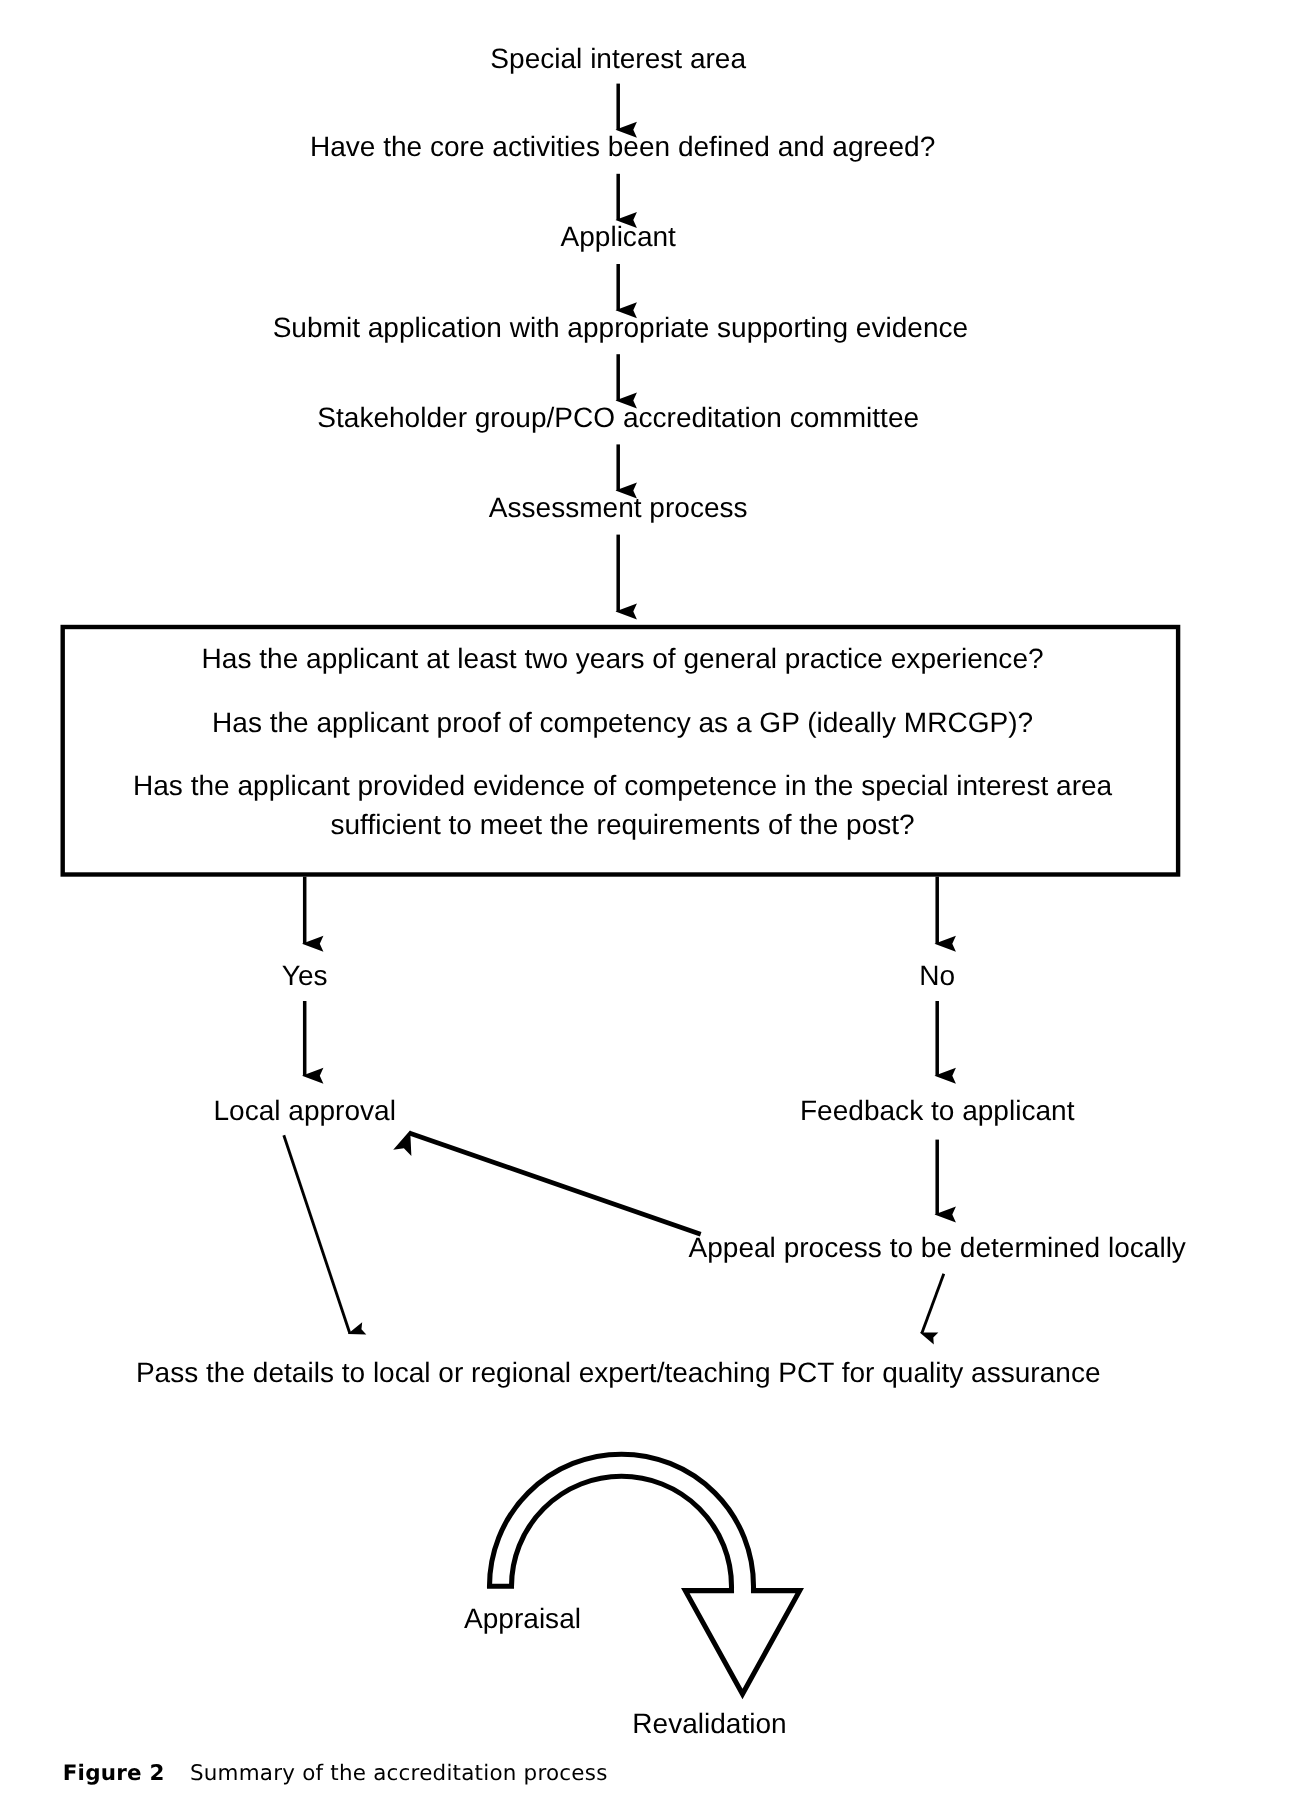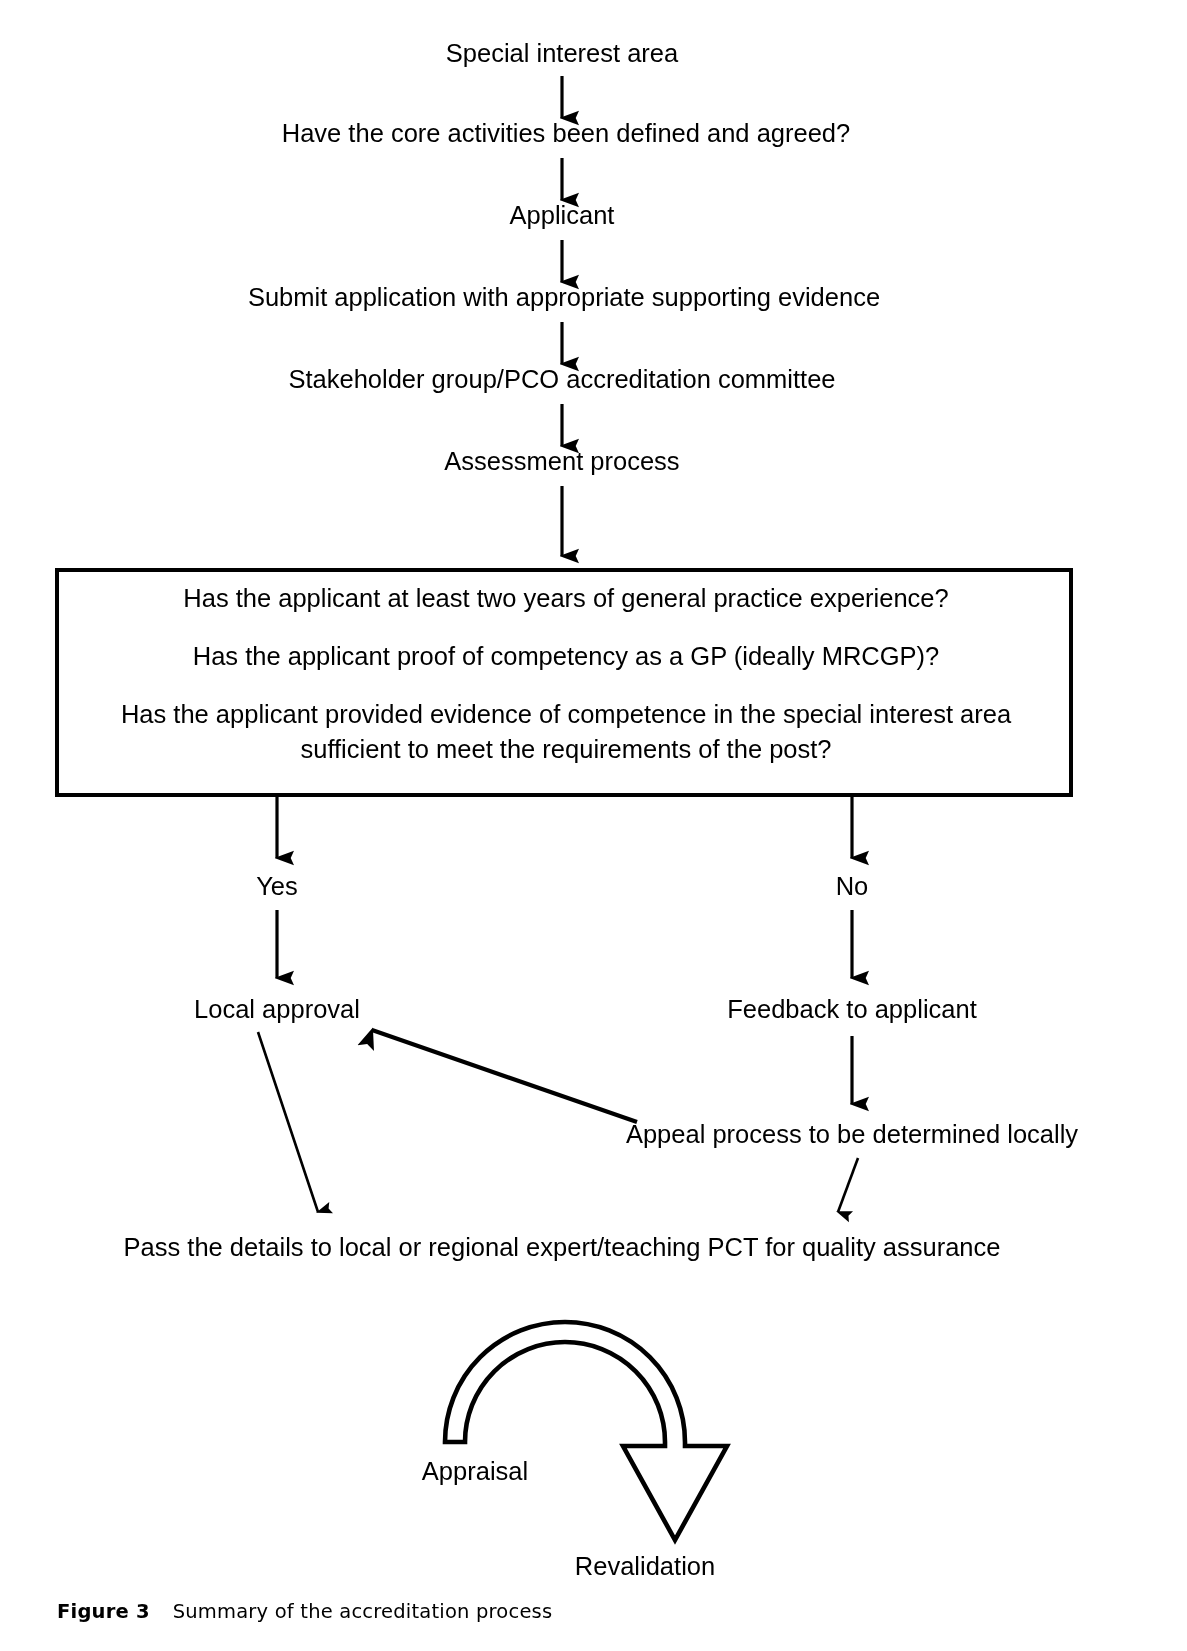--- a/index.html
+++ b/index.html
@@ -154,16 +154,16 @@
              L 665 1446
              L 665 1442
              A 100 100 0 0 0 465 1442
              Z"></path>
 
     <text class="cycle-label" x="475" y="1480" text-anchor="middle">Appraisal</text>
     <text class="cycle-label" x="645" y="1575" text-anchor="middle">Revalidation</text>
   </svg>
 
   <div id="caption">
-    <span class="cap-num">Figure 3</span><span class="cap-txt">Summary of the accreditation process</span>
+    <span class="cap-num">Figure 2</span><span class="cap-txt">Summary of the accreditation process</span>
   </div>
 
 </div>
 
 </body></html>

